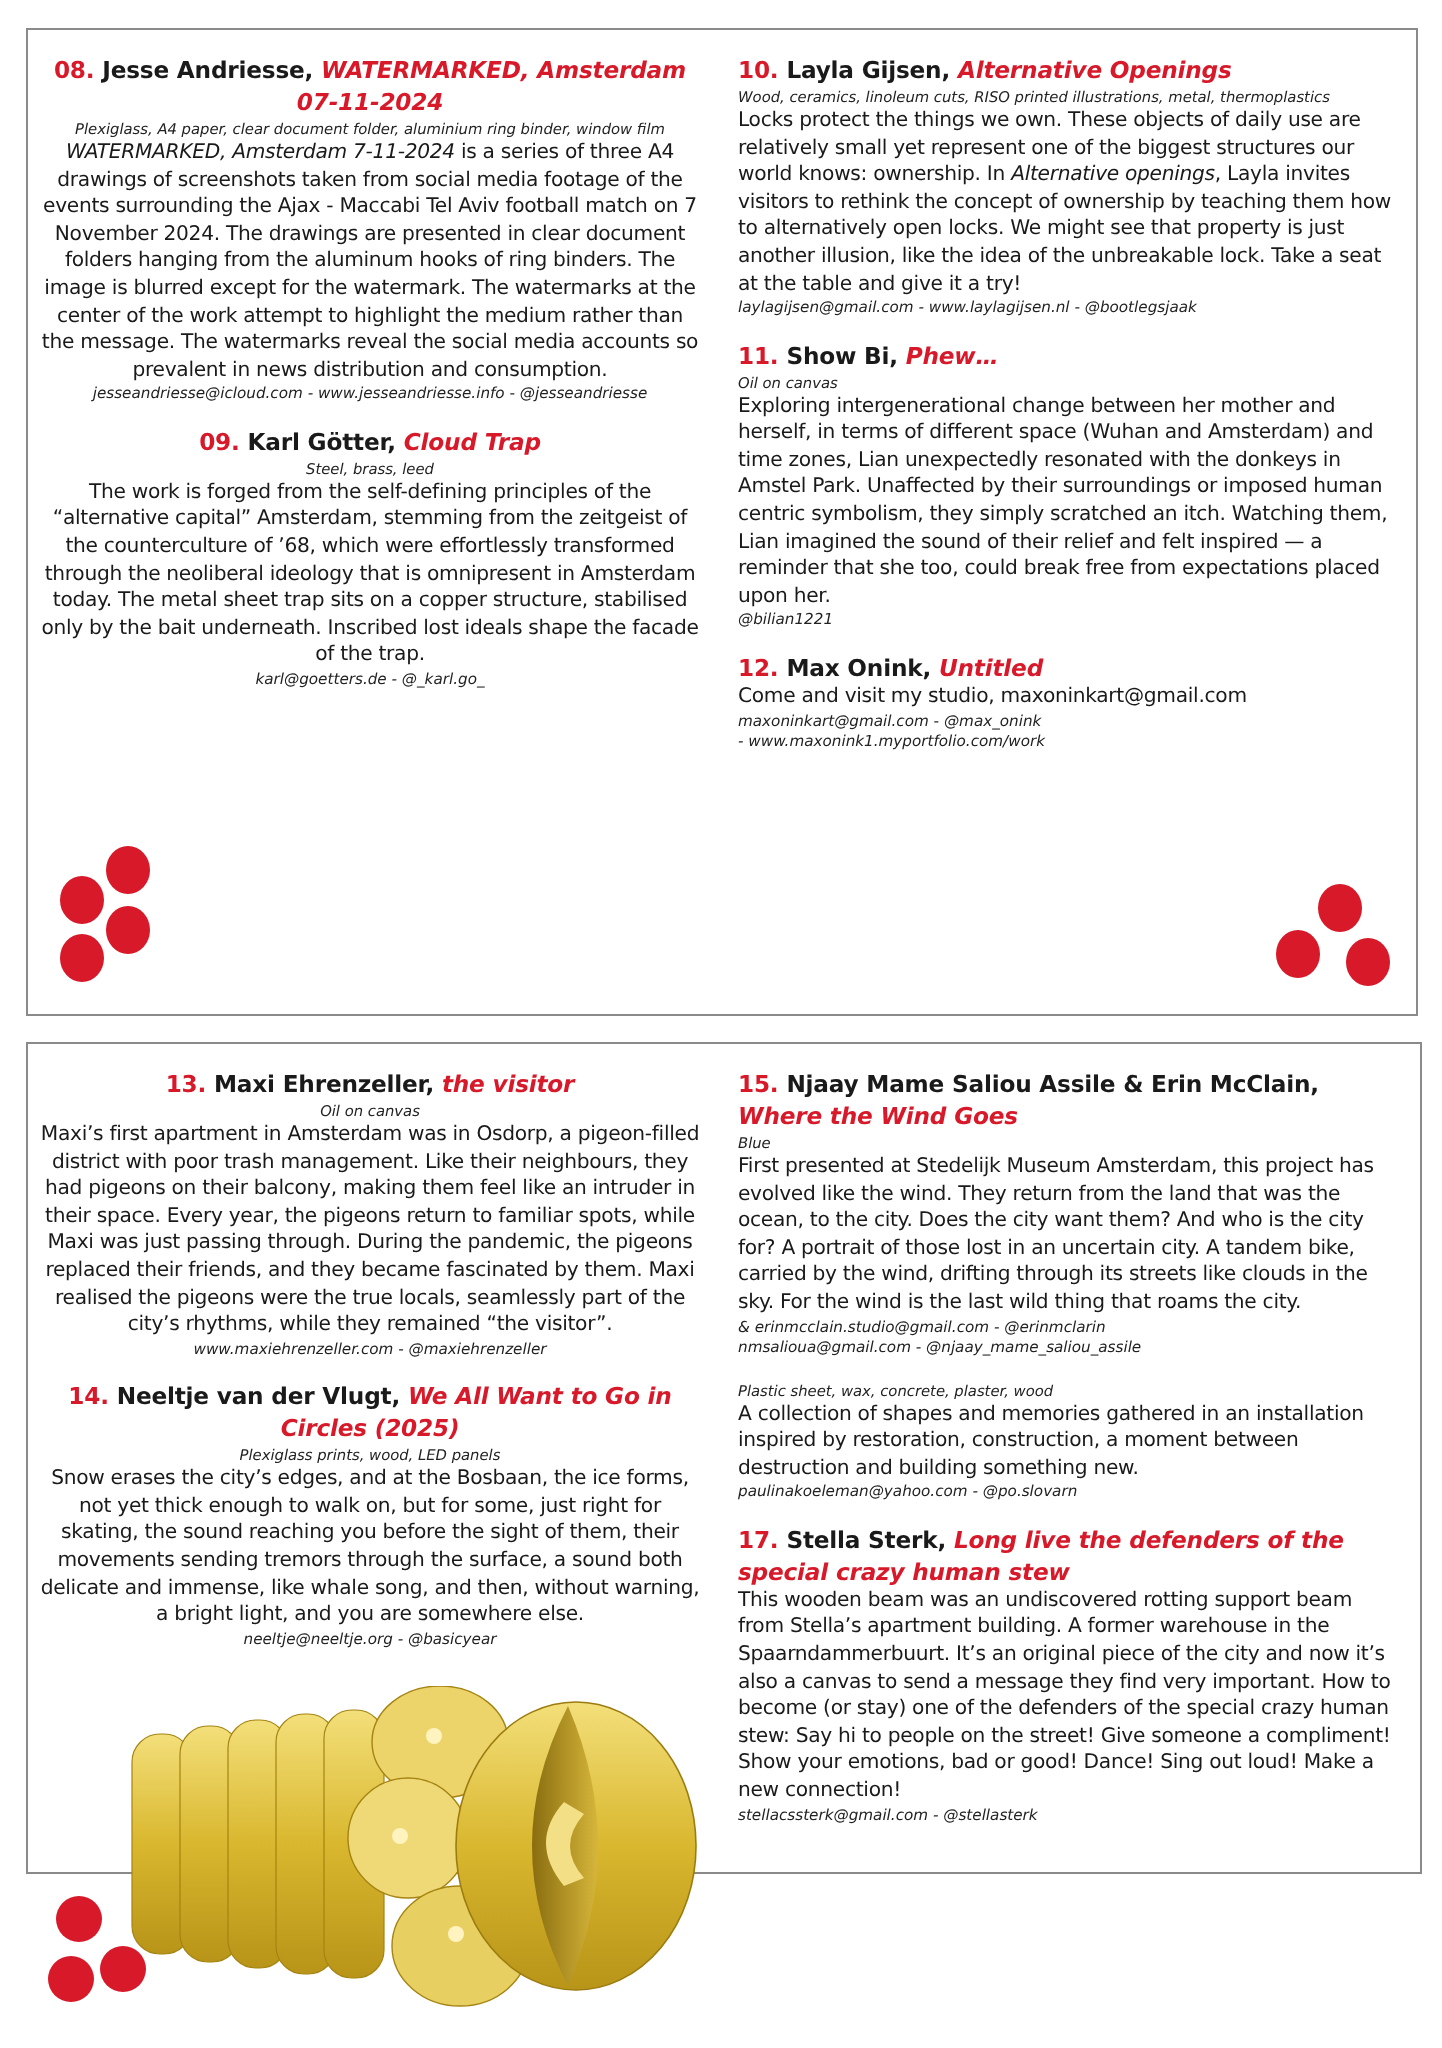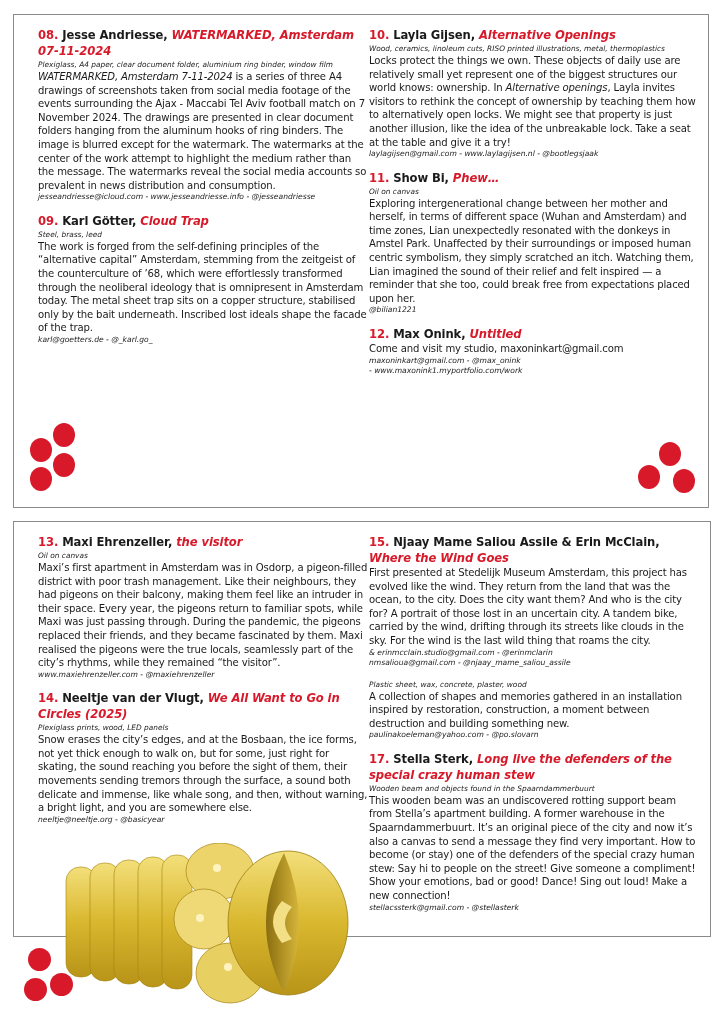--- a/index.html
+++ b/index.html
@@ -1,21 +1,21 @@
 <!DOCTYPE html>
 <html><head>
   <meta charset="utf-8">
   <style>
     html, body { margin:0; padding:0; background:#ffffff; }
     body { width:721px; height:1024px; position:relative; overflow:hidden; font-family:"DejaVu Sans", sans-serif; color:#1a1a1a; }
     .page { position:absolute; border:1px solid #8a8a8a; background:#fff; box-sizing:border-box; }
     #page1 { left:13px; top:14px; width:696px; height:494px; }
     #page2 { left:13px; top:521px; width:698px; height:416px; }
     .col { position:absolute; top:12px; width:332px; }
-    .col.left { left:24px; }
+    .col.left { left:5px;text-align:center; }
     .col.right { left:355px; }
     .entry { margin-bottom:10px; }
     .title { font-weight:bold; font-size:11.6px; line-height:16px; letter-spacing:-0.1px; }
     .num { color:#d7192a; }
     .work { color:#d7192a; font-style:italic; }
     .materials { font-style:italic; font-size:7.4px; line-height:11px; color:#222; }
     .desc { font-size:10.1px; line-height:13.6px; letter-spacing:-0.15px; color:#1a1a1a; }
     .desc i { font-style:italic; }
     .contact { font-style:italic; font-size:7.6px; line-height:10.5px; color:#222; }
     .dot { position:absolute; background:#d7192a; border-radius:50%; }
@@ -121,29 +121,29 @@
 
   <div>
     <span class="dot" style="left:14px;top:426px;width:23px;height:23px;"></span>
     <span class="dot" style="left:10px;top:456px;width:23px;height:23px;"></span>
     <span class="dot" style="left:36px;top:451px;width:23px;height:23px;"></span>
   </div>
 
   <div class="col right">
     <div class="entry">
       <div class="title"><span class="num">15.</span> <span>Njaay Mame Saliou Assile &amp; Erin McClain,</span> <span class="work">Where the Wind Goes</span></div>
+      <div class="materials">Blue</div>
       <div class="desc">First presented at Stedelijk Museum Amsterdam, this project has evolved like the wind. They return from the land that was the ocean, to the city. Does the city want them? And who is the city for? A portrait of those lost in an uncertain city. A tandem bike, carried by the wind, drifting through its streets like clouds in the sky. For the wind is the last wild thing that roams the city.</div>
       <div class="contact">&amp; erinmcclain.studio@gmail.com - @erinmclarin</div>
       <div class="contact">nmsalioua@gmail.com - @njaay_mame_saliou_assile</div>
     </div>
     <div class="entry">
       <div class="materials">Plastic sheet, wax, concrete, plaster, wood</div>
       <div class="desc">A collection of shapes and memories gathered in an installation inspired by restoration, construction, a moment between destruction and building something new.</div>
       <div class="contact">paulinakoeleman@yahoo.com - @po.slovarn</div>
     </div>
     <div class="entry">
       <div class="title"><span class="num">17.</span> <span>Stella Sterk,</span> <span class="work">Long live the defenders of the special crazy human stew</span></div>
-      <div class="materials">Wooden beam and objects found in the Spaarndammerbuurt</div>
       <div class="desc">This wooden beam was an undiscovered rotting support beam from Stella’s apartment building. A former warehouse in the Spaarndammerbuurt. It’s an original piece of the city and now it’s also a canvas to send a message they find very important. How to become (or stay) one of the defenders of the special crazy human stew: Say hi to people on the street! Give someone a compliment! Show your emotions, bad or good! Dance! Sing out loud! Make a new connection!</div>
       <div class="contact">stellacssterk@gmail.com - @stellasterk</div>
     </div>
   </div>
 </div>
 
 </body></html>

